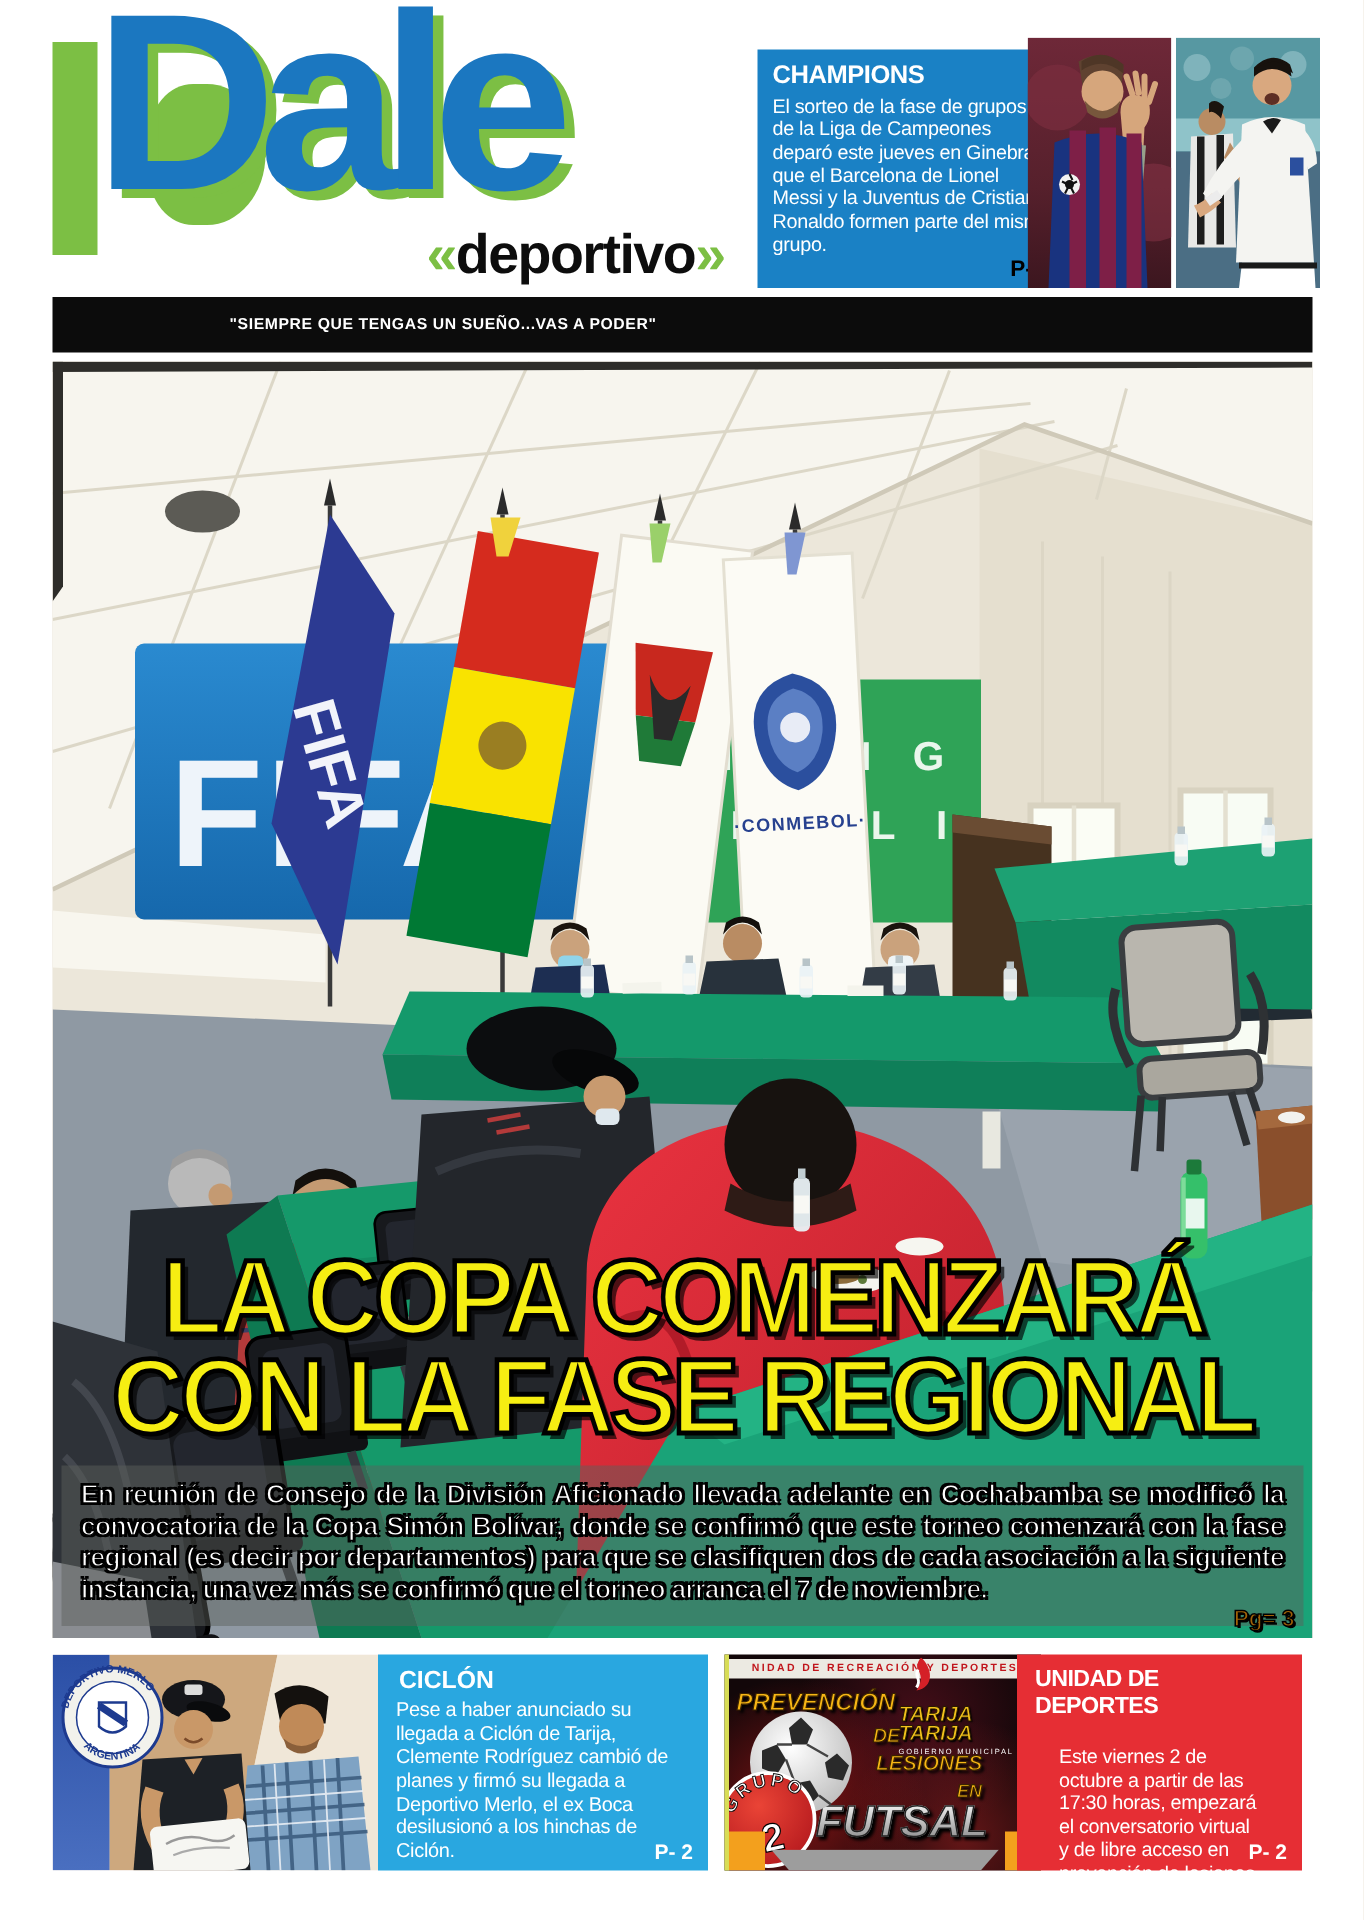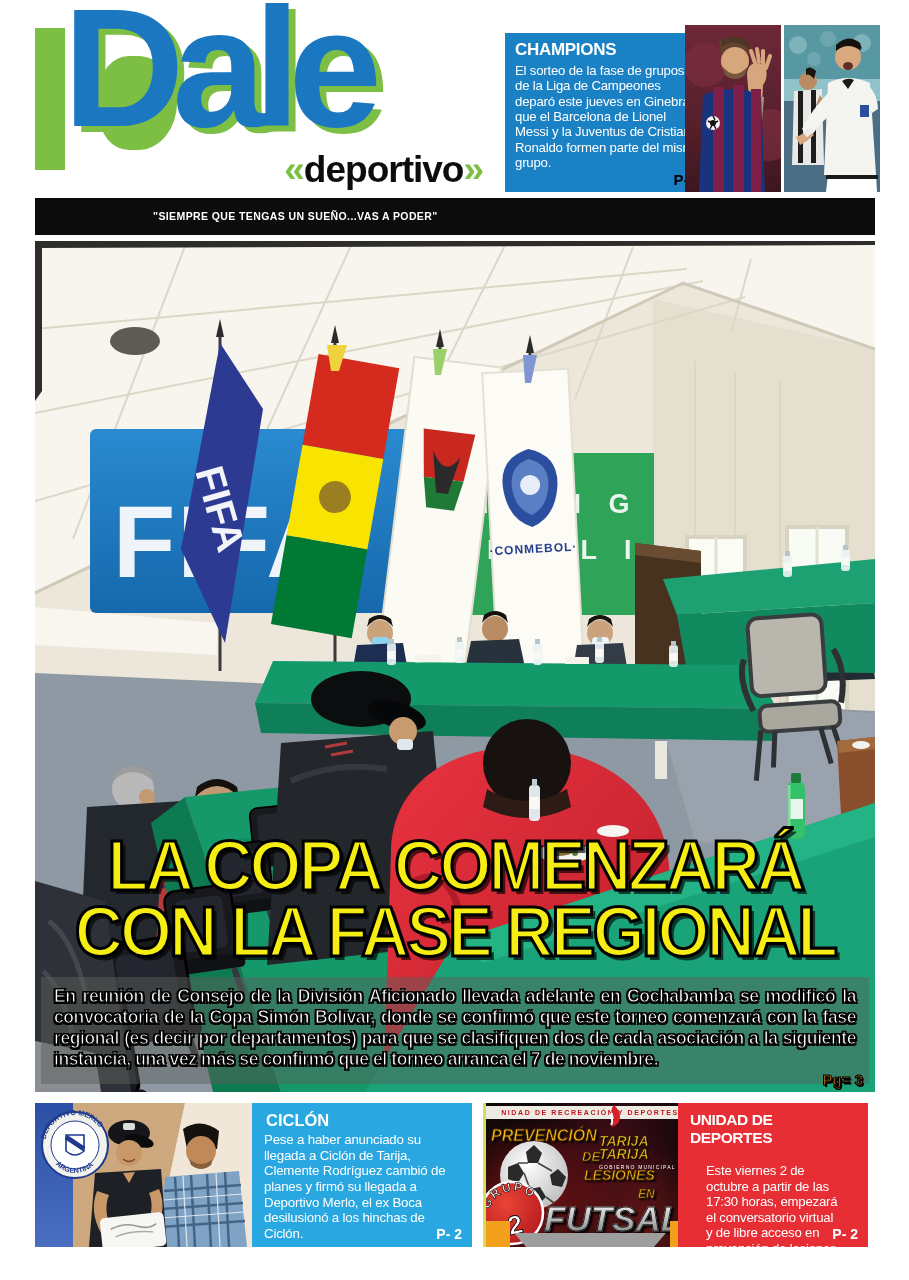--- a/index.html
+++ b/index.html
@@ -64,21 +64,21 @@
       #120709;
     overflow:hidden;border-left:3px solid #d8dd56;box-sizing:border-box;}
   .futsal .band{position:absolute;top:3px;left:0;right:0;height:13px;background:#eceae2;
     color:#c1161c;font-size:7px;font-weight:bold;letter-spacing:1.6px;text-align:center;line-height:13px;}
   .fu-line{position:absolute;font-weight:bold;font-style:italic;color:#f7b615;
     -webkit-text-stroke:0.8px #3a2300;text-shadow:2px 2px 2px #000;}
   .fu1{left:5px;top:24px;font-size:16px;}
   .fu2{left:96px;top:46px;font-size:13px;}
   .fu3{left:98px;top:64px;font-size:14px;}
   .fu4{left:152px;top:84px;font-size:12px;}
-  .fu5{left:58px;top:96px;font-size:35px;font-style:italic;color:#d9d9d9;
+  .fu5{left:58px;top:96px;font-size:29px;font-style:italic;color:#d9d9d9;
     background:linear-gradient(#ffffff,#777777);-webkit-background-clip:text;background-clip:text;
     -webkit-text-fill-color:transparent;-webkit-text-stroke:1px #222;text-shadow:none;
     filter:drop-shadow(2px 2px 1px #000);}
   .futsal .ballwrap{position:absolute;left:-10px;top:34px;width:104px;height:112px;}
   .tarija{position:absolute;right:3px;top:2px;width:92px;text-align:left;}
   .tarija .flame{height:26px;}
   .tarija .t1,.tarija .t2{font-weight:bold;font-style:italic;font-size:14px;color:#f2c21c;
     -webkit-text-stroke:0.7px #2a1a00;line-height:0.95;text-shadow:1px 1px 1px #000;}
   .tarija .t3{font-size:5px;color:#fff;letter-spacing:1.2px;margin-top:2px;}
   .futsal .tray{position:absolute;bottom:0;left:28px;right:28px;height:14px;background:#9d9d9d;

